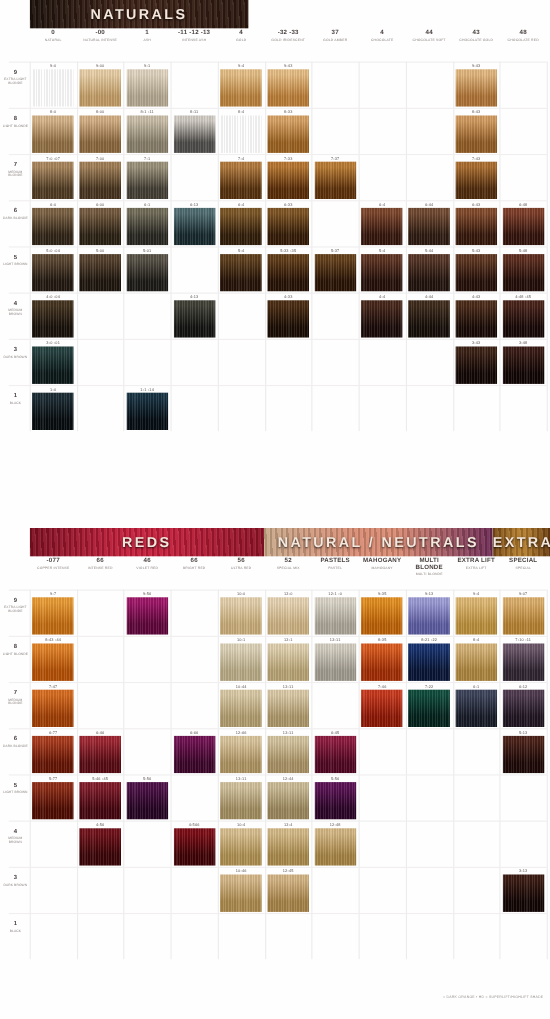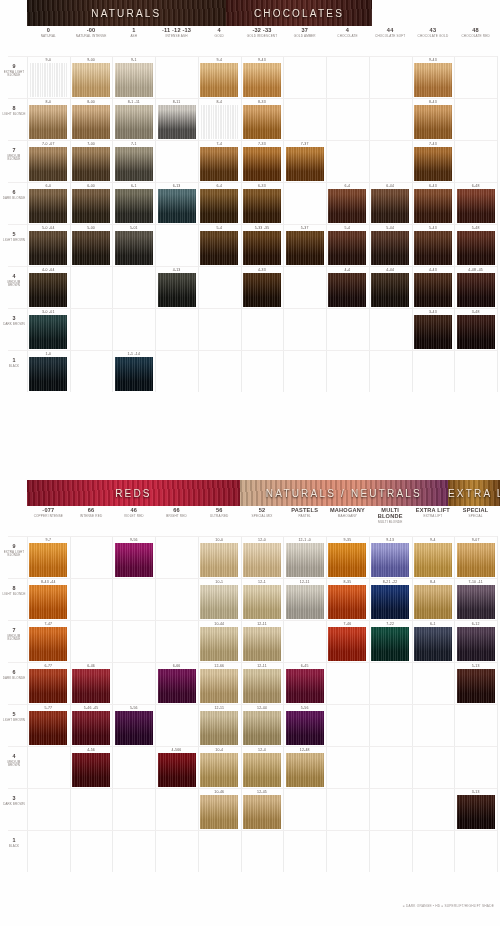--- a/index.html
+++ b/index.html
@@ -9,22 +9,22 @@
   
   .chart{position:absolute;left:0;width:500px;}
   #chart1{top:0;height:460px;}
   #chart2{top:480px;height:446px;}
 
   
   .banner{position:absolute;height:26px;display:flex;overflow:hidden;}
   .banner-seg{position:relative;height:100%;overflow:hidden;}
   .banner-seg .tex{position:absolute;inset:0;}
   .banner-seg .lbl{position:absolute;left:0;right:0;top:50%;transform:translateY(-50%);
-    text-align:center;color:#f4e7dc;font-size:10px;letter-spacing:2.2px;
-    font-weight:normal;text-shadow:0 1px 2px rgba(0,0,0,.85);white-space:nowrap;}
+    text-align:center;color:#f4e7dc;font-size:13px;letter-spacing:2.2px;
+    font-weight:bold;text-shadow:0 1px 2px rgba(0,0,0,.85);white-space:nowrap;}
 
   
   .colhead{position:absolute;top:28px;height:26px;}
   .ch{position:absolute;top:0;text-align:center;line-height:1.05;}
   .ch .code{font-size:5.6px;font-weight:bold;color:#4a4240;display:block;letter-spacing:.2px;}
   .ch .nm{font-size:3.1px;color:#8c8480;display:block;margin-top:1.5px;letter-spacing:.15px;}
 
   
   .rowlab{position:absolute;text-align:center;line-height:1.1;}
   .rowlab .lv{font-size:5.4px;font-weight:bold;color:#4a4240;display:block;}
@@ -50,25 +50,20 @@
 <body>
 
 <div class="page">
 
   <div class="chart" id="chart1">
       <div class="banner" style="left: 27px; top: 0px; width: 473px;">
         <div class="banner-seg" style="width: 42%;">
           <div class="tex" style="background: linear-gradient(90deg, rgb(29, 18, 12) 0%, rgb(58, 32, 21) 42%, rgb(58, 32, 21) 58%, rgb(42, 23, 14) 100%);"></div>
           <div class="tex" style="background: repeating-linear-gradient(88deg, rgba(255, 255, 255, 0.1) 0px, rgba(255, 255, 255, 0.1) 1px, rgba(0, 0, 0, 0.14) 1px, rgba(0, 0, 0, 0.14) 3px, rgba(255, 255, 255, 0.05) 3px, rgba(255, 255, 255, 0.05) 5px);"></div>
           <div class="lbl">NATURALS</div>
-        </div>
-        <div class="banner-seg" style="width: 31%;">
-          <div class="tex" style="background: linear-gradient(90deg, rgb(58, 20, 16) 0%, rgb(82, 32, 26) 42%, rgb(82, 32, 26) 58%, rgb(46, 17, 13) 100%);"></div>
-          <div class="tex" style="background: repeating-linear-gradient(88deg, rgba(255, 255, 255, 0.1) 0px, rgba(255, 255, 255, 0.1) 1px, rgba(0, 0, 0, 0.14) 1px, rgba(0, 0, 0, 0.14) 3px, rgba(255, 255, 255, 0.05) 3px, rgba(255, 255, 255, 0.05) 5px);"></div>
-          <div class="lbl">CHOCOLATES</div>
         </div>
       </div>
       <div class="colhead" style="left: 0px; width: 500px;">
         <div class="ch" style="left: 27px; width: 42.7273px;">
           <span class="code">0</span>
           <span class="nm">NATURAL</span>
         </div>
         <div class="ch" style="left: 69.7273px; width: 42.7273px;">
           <span class="code">-00</span>
           <span class="nm">NATURAL INTENSE</span>
@@ -374,21 +369,21 @@
   <div class="chart" id="chart2">
       <div class="banner" style="left: 27px; top: 0px; width: 473px;">
         <div class="banner-seg" style="width: 45%;">
           <div class="tex" style="background: linear-gradient(90deg, rgb(126, 15, 34) 0%, rgb(196, 30, 58) 42%, rgb(196, 30, 58) 58%, rgb(141, 18, 38) 100%);"></div>
           <div class="tex" style="background: repeating-linear-gradient(88deg, rgba(255, 255, 255, 0.1) 0px, rgba(255, 255, 255, 0.1) 1px, rgba(0, 0, 0, 0.14) 1px, rgba(0, 0, 0, 0.14) 3px, rgba(255, 255, 255, 0.05) 3px, rgba(255, 255, 255, 0.05) 5px);"></div>
           <div class="lbl">REDS</div>
         </div>
         <div class="banner-seg" style="width: 44%;">
           <div class="tex" style="background: linear-gradient(90deg, rgb(201, 169, 138) 0%, rgb(217, 138, 114) 42%, rgb(217, 138, 114) 58%, rgb(110, 42, 85) 100%);"></div>
           <div class="tex" style="background: repeating-linear-gradient(88deg, rgba(255, 255, 255, 0.1) 0px, rgba(255, 255, 255, 0.1) 1px, rgba(0, 0, 0, 0.14) 1px, rgba(0, 0, 0, 0.14) 3px, rgba(255, 255, 255, 0.05) 3px, rgba(255, 255, 255, 0.05) 5px);"></div>
-          <div class="lbl">NATURALS / NEUTRALS</div>
+          <div class="lbl">NATURAL / NEUTRALS</div>
         </div>
         <div class="banner-seg" style="width: 11%;">
           <div class="tex" style="background: linear-gradient(90deg, rgb(122, 74, 22) 0%, rgb(176, 122, 42) 42%, rgb(176, 122, 42) 58%, rgb(107, 61, 16) 100%);"></div>
           <div class="tex" style="background: repeating-linear-gradient(88deg, rgba(255, 255, 255, 0.1) 0px, rgba(255, 255, 255, 0.1) 1px, rgba(0, 0, 0, 0.14) 1px, rgba(0, 0, 0, 0.14) 3px, rgba(255, 255, 255, 0.05) 3px, rgba(255, 255, 255, 0.05) 5px);"></div>
           <div class="lbl">EXTRA LIFT</div>
         </div>
       </div>
       <div class="colhead" style="left: 0px; width: 500px;">
         <div class="ch" style="left: 27px; width: 42.7273px;">
           <span class="code">-077</span>

